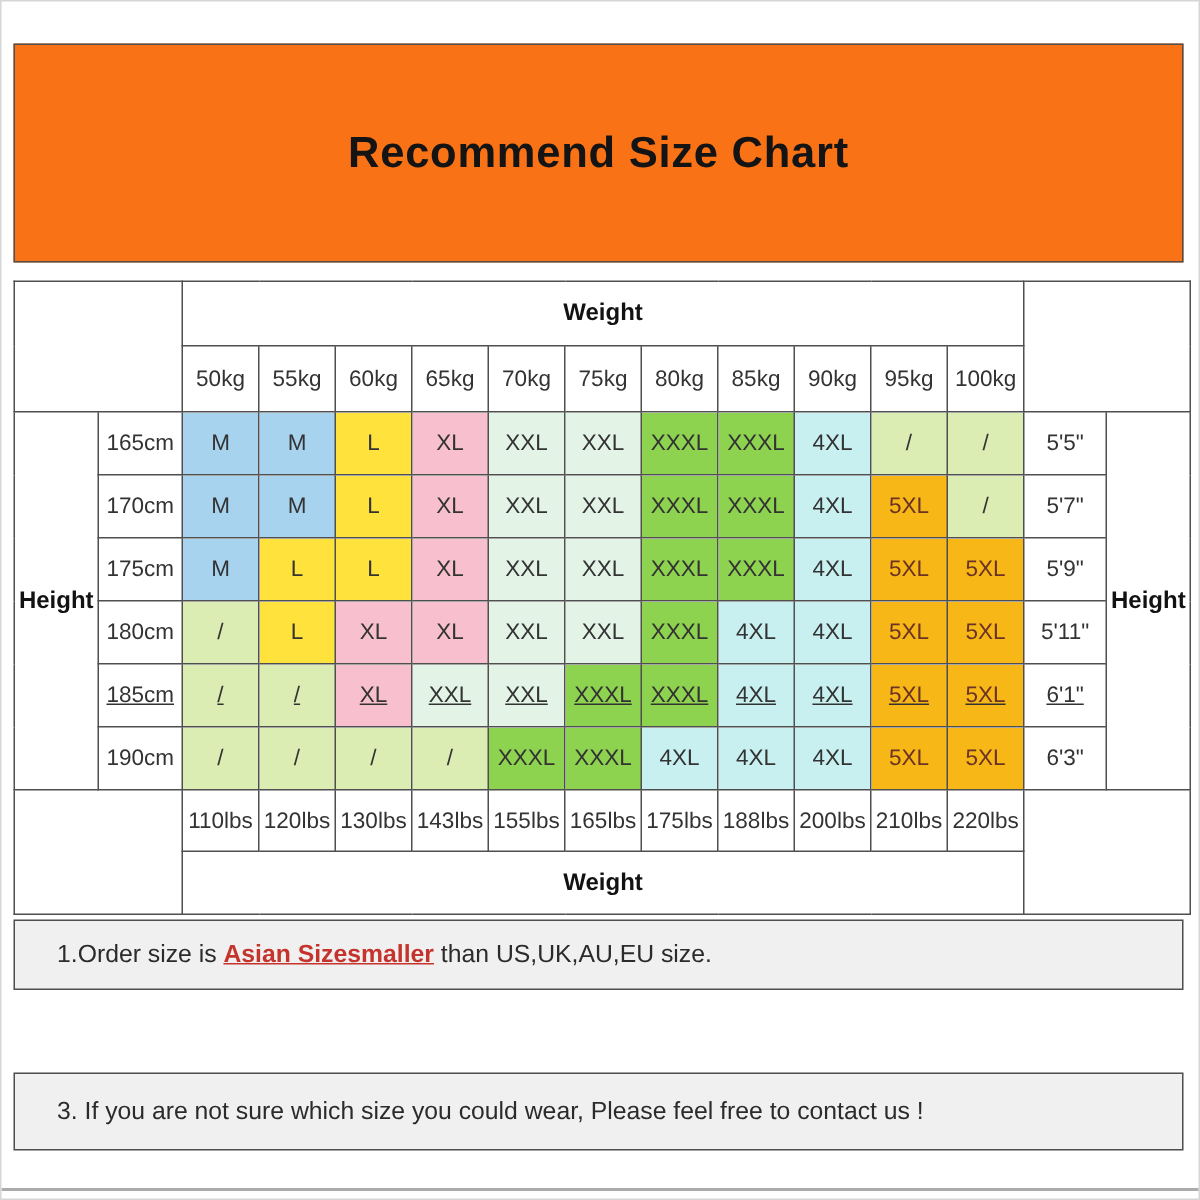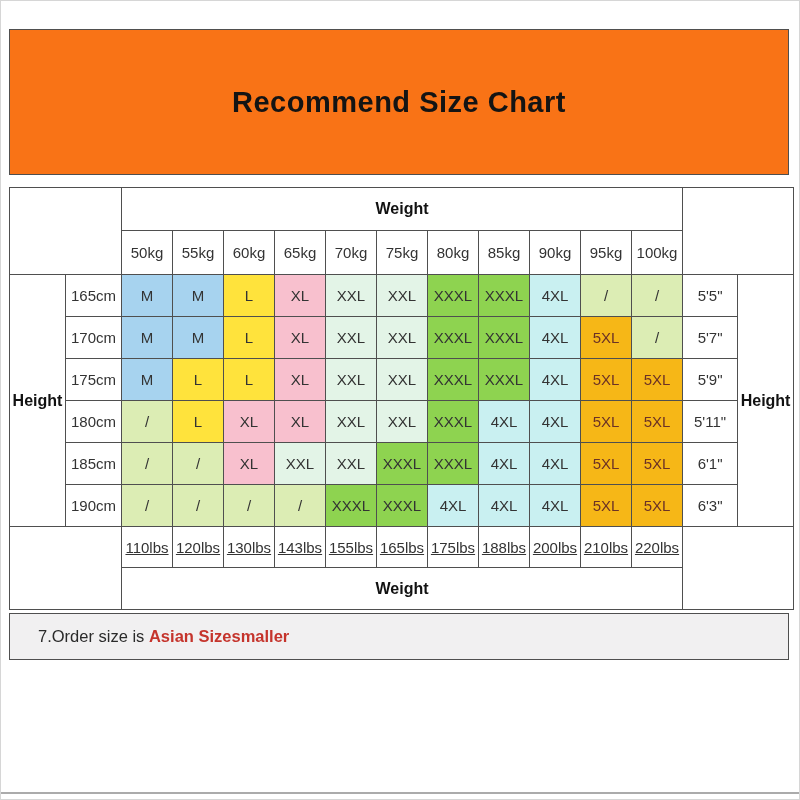--- a/index.html
+++ b/index.html
@@ -33,21 +33,21 @@
   }
   .note{
     position:absolute;left:8px;width:780px;box-sizing:border-box;
     background:#f1f0f1;border:1px solid #4f4f4f;
     display:flex;align-items:center;padding-left:28px;
     font-size:16.5px;color:#2b2b2b;white-space:pre-wrap;
   }
   .note1{top:612px;height:47px;}
   .note2{top:662px;height:51px;}
   .note3{top:714px;height:52px;}
-  .red{color:#c5342c;font-weight:bold;}
+  .red{color:#c5342c;font-weight:bold;text-decoration:underline;}
   .bottom-line{position:absolute;left:0;top:791px;width:800px;height:2px;background:#ababab;}
 </style>
 </head>
 <body>
 
 <div class="page">
 
   <div class="title-box">
     <span>Recommend Size Chart</span>
   </div>
@@ -144,21 +144,21 @@
           <td style="background: rgb(248, 192, 206);">XL</td>
           <td style="background: rgb(227, 244, 231);">XXL</td>
           <td style="background: rgb(227, 244, 231);">XXL</td>
           <td style="background: rgb(142, 211, 80);">XXXL</td>
           <td style="background: rgb(201, 240, 241);">4XL</td>
           <td style="background: rgb(201, 240, 241);">4XL</td>
           <td class="on-orange" style="background: rgb(246, 183, 23);">5XL</td>
           <td class="on-orange" style="background: rgb(246, 183, 23);">5XL</td>
           <td>5'11"</td>
         </tr>
-        <tr style="height: 42px;">
+        <tr style="height: 42px; text-decoration: underline;">
           <td>185cm</td>
           <td style="background: rgb(220, 237, 180);">/</td>
           <td style="background: rgb(220, 237, 180);">/</td>
           <td style="background: rgb(248, 192, 206);">XL</td>
           <td style="background: rgb(227, 244, 231);">XXL</td>
           <td style="background: rgb(227, 244, 231);">XXL</td>
           <td style="background: rgb(142, 211, 80);">XXXL</td>
           <td style="background: rgb(142, 211, 80);">XXXL</td>
           <td style="background: rgb(201, 240, 241);">4XL</td>
           <td style="background: rgb(201, 240, 241);">4XL</td>
@@ -174,21 +174,21 @@
           <td style="background: rgb(220, 237, 180);">/</td>
           <td style="background: rgb(142, 211, 80);">XXXL</td>
           <td style="background: rgb(142, 211, 80);">XXXL</td>
           <td style="background: rgb(201, 240, 241);">4XL</td>
           <td style="background: rgb(201, 240, 241);">4XL</td>
           <td style="background: rgb(201, 240, 241);">4XL</td>
           <td class="on-orange" style="background: rgb(246, 183, 23);">5XL</td>
           <td class="on-orange" style="background: rgb(246, 183, 23);">5XL</td>
           <td>6'3"</td>
         </tr>
-        <tr style="height: 41px; text-decoration: underline;">
+        <tr style="height: 41px;">
           <td colspan="2" rowspan="2"></td>
           <td>110lbs</td>
           <td>120lbs</td>
           <td>130lbs</td>
           <td>143lbs</td>
           <td>155lbs</td>
           <td>165lbs</td>
           <td>175lbs</td>
           <td>188lbs</td>
           <td>200lbs</td>
@@ -196,18 +196,21 @@
           <td>220lbs</td>
           <td colspan="2" rowspan="2"></td>
         </tr>
         <tr style="height: 42px;">
           <td colspan="11" class="hdr">Weight</td>
         </tr>
       </tbody>
   </table>
 
 
-  <div class="note note1"><span>7.Order size is </span><span class="red">Asian Size</span><span class="red">smaller</span></div>
-
-
+  <div class="note note1"><span>1.Order size is </span><span class="red">Asian Size</span><span class="red">smaller</span><span> than US,UK,AU,EU size.</span></div>
+
+
+  <div class="note note3">
+    <span>3. If you are not sure which size you could wear, Please feel free to contact us !</span>
+  </div>
 
   <div class="bottom-line"></div>
 </div>
 
 </body></html>

